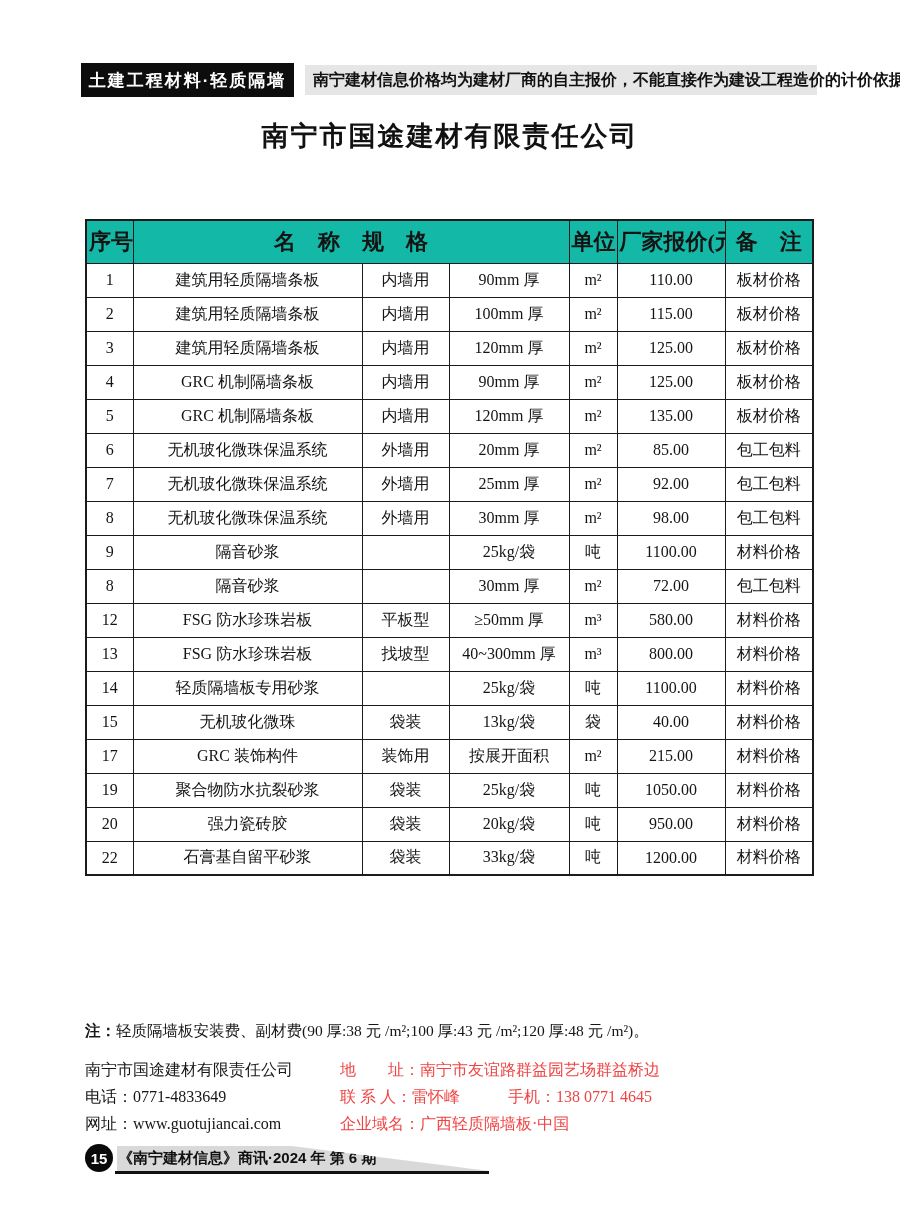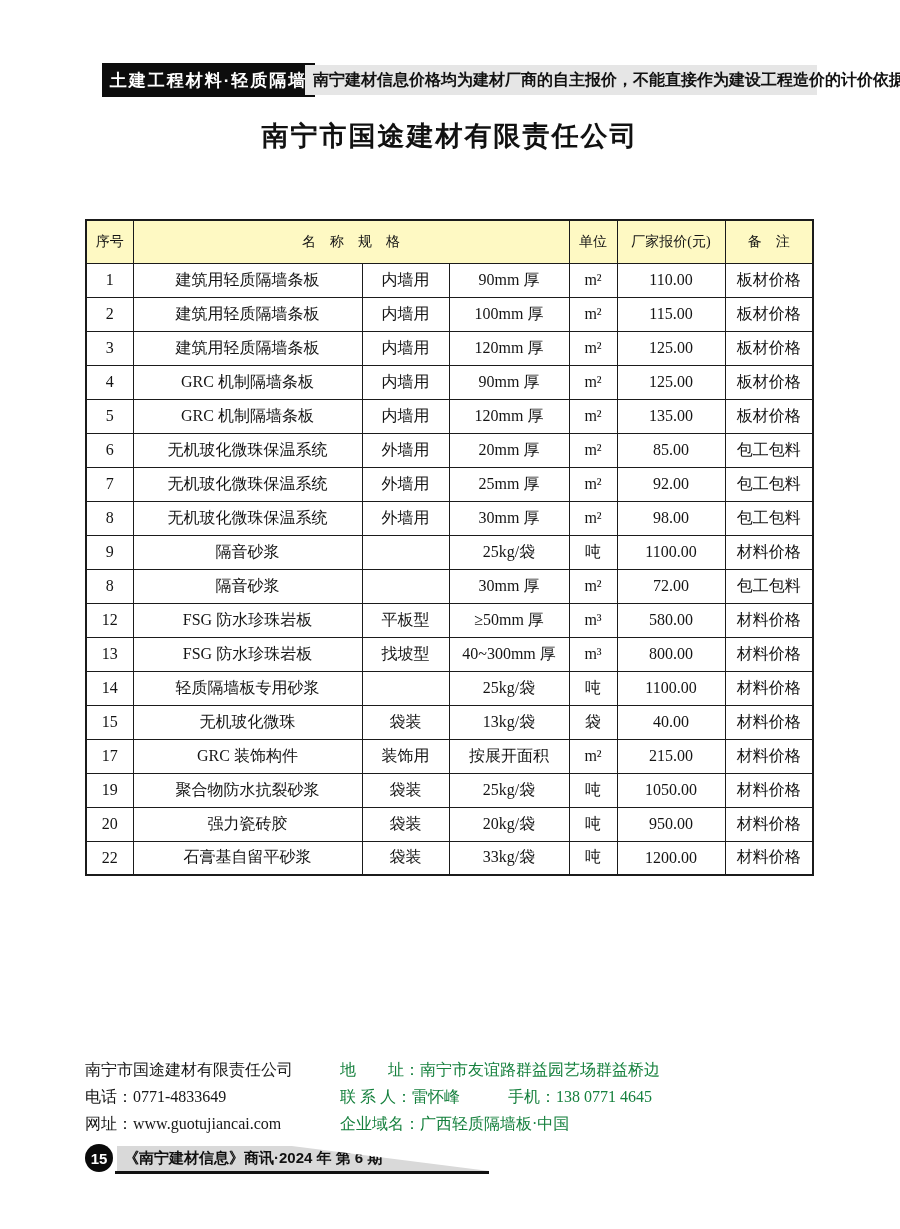--- a/index.html
+++ b/index.html
@@ -13,21 +13,21 @@
     height: 1229px;
     background: #ffffff;
     overflow: hidden;
     color: #1a1a1a;
     font-family: "Liberation Serif", "DejaVu Serif", serif;
   }
 
   
   .category-badge {
     position: absolute;
-    left: 102px; top: 63px;
+    left: 81px; top: 63px;
     width: 213px; height: 34px;
     background: #0d0d0d;
     color: #ffffff;
     font-family: "Liberation Sans", "DejaVu Sans", sans-serif;
     font-weight: bold;
     font-size: 17px;
     letter-spacing: 2px;
     display: flex; align-items: center; justify-content: center;
     box-sizing: border-box;
   }
@@ -83,23 +83,23 @@
   table.price-table td {
     border: 1px solid #1b1b1b;
     text-align: center;
     vertical-align: middle;
     padding: 0 2px;
     overflow: hidden;
     white-space: nowrap;
   }
   table.price-table thead tr { height: 43px; }
   table.price-table thead th {
-    background: #fef9c3;
-    font-weight: normal;
-    font-size: 14px;
+    background: #14b8a6;
+    font-weight: bold;
+    font-size: 22px;
   }
   table.price-table tbody tr { height: 34px; }
 
   
   .footnote {
     position: absolute;
     left: 85px; top: 1021px;
     width: 730px;
     font-size: 15.5px;
     color: #161616;
@@ -113,21 +113,21 @@
     left: 85px; top: 1056px;
     font-size: 16px;
     line-height: 27px;
     color: #161616;
   }
   .contact-right {
     position: absolute;
     left: 340px; top: 1056px;
     font-size: 16px;
     line-height: 27px;
-    color: #15803d;
+    color: #ef4444;
   }
 
   
   .page-number-badge {
     position: absolute;
     left: 85px; top: 1144px;
     width: 28px; height: 28px;
     border-radius: 50%;
     background: #0a0a0a;
     color: #ffffff;
@@ -136,21 +136,21 @@
     font-size: 15px;
     display: flex; align-items: center; justify-content: center;
   }
   .footer-banner {
     position: absolute;
     left: 117px; top: 1146px;
     width: 372px; height: 25px;
     background: #d9d9d9;
     clip-path: polygon(0 0, 47% 0, 100% 100%, 0 100%);
     display: flex; align-items: center;
-    padding-left: 7px;
+    padding-left: 1px;
     box-sizing: border-box;
     font-family: "Liberation Sans", "DejaVu Sans", sans-serif;
     font-weight: 600;
     font-size: 15px;
     color: #111111;
     white-space: nowrap;
   }
   .footer-rule {
     position: absolute;
     left: 115px; top: 1171px;
@@ -350,20 +350,23 @@
           <td>石膏基自留平砂浆</td>
           <td>袋装</td>
           <td>33kg/袋</td>
           <td>吨</td>
           <td>1200.00</td>
           <td>材料价格</td>
         </tr>
       </tbody>
   </table>
 
+  <div class="footnote">
+    <span class="fn-label">注：</span><span>轻质隔墙板安装费、副材费(90 厚:38 元 /m²;100 厚:43 元 /m²;120 厚:48 元 /m²)。</span>
+  </div>
 
   <div class="contact-left">
     <div>南宁市国途建材有限责任公司</div>
     <div>电话：0771-4833649</div>
     <div>网址：www.guotujiancai.com</div>
   </div>
   <div class="contact-right">
     <div>地　　址：南宁市友谊路群益园艺场群益桥边</div>
     <div>联 系 人：雷怀峰　　　手机：138 0771 4645</div>
     <div>企业域名：广西轻质隔墙板·中国</div>

